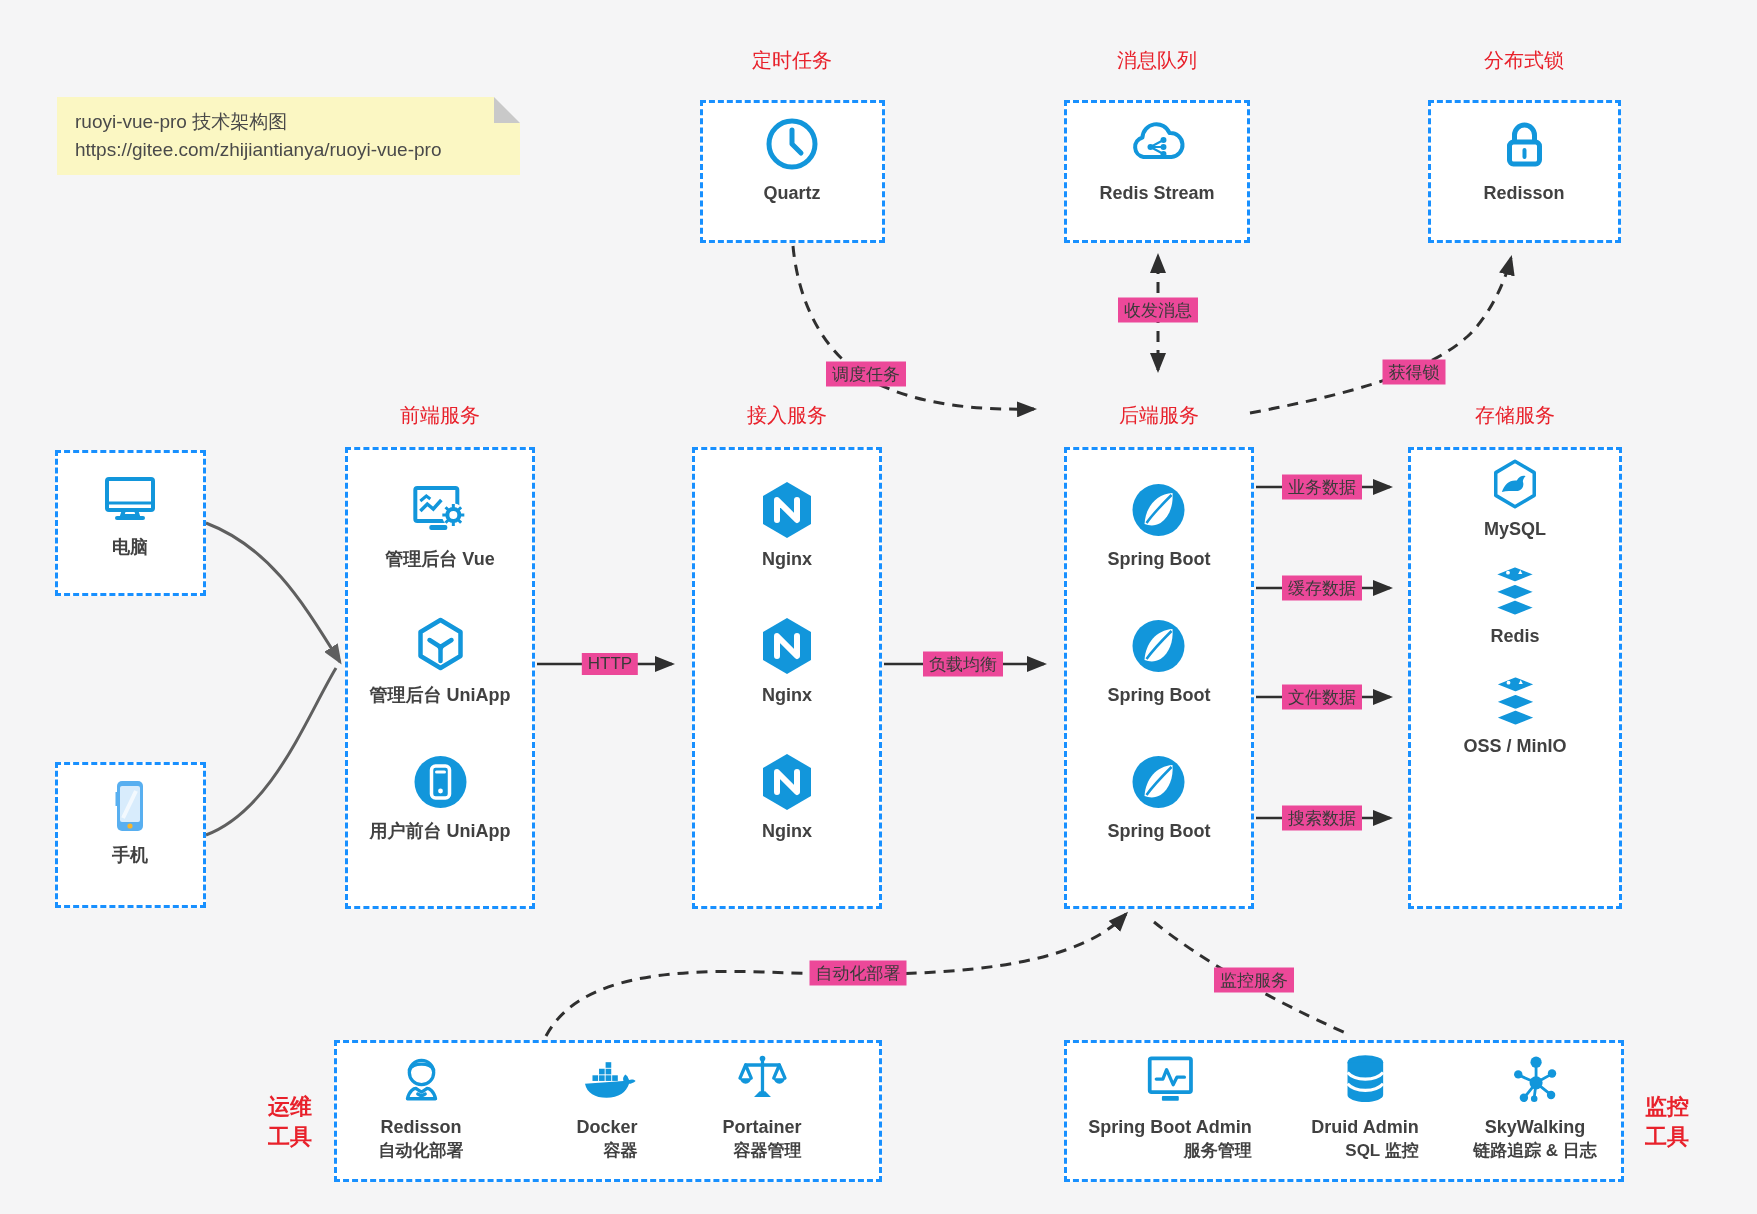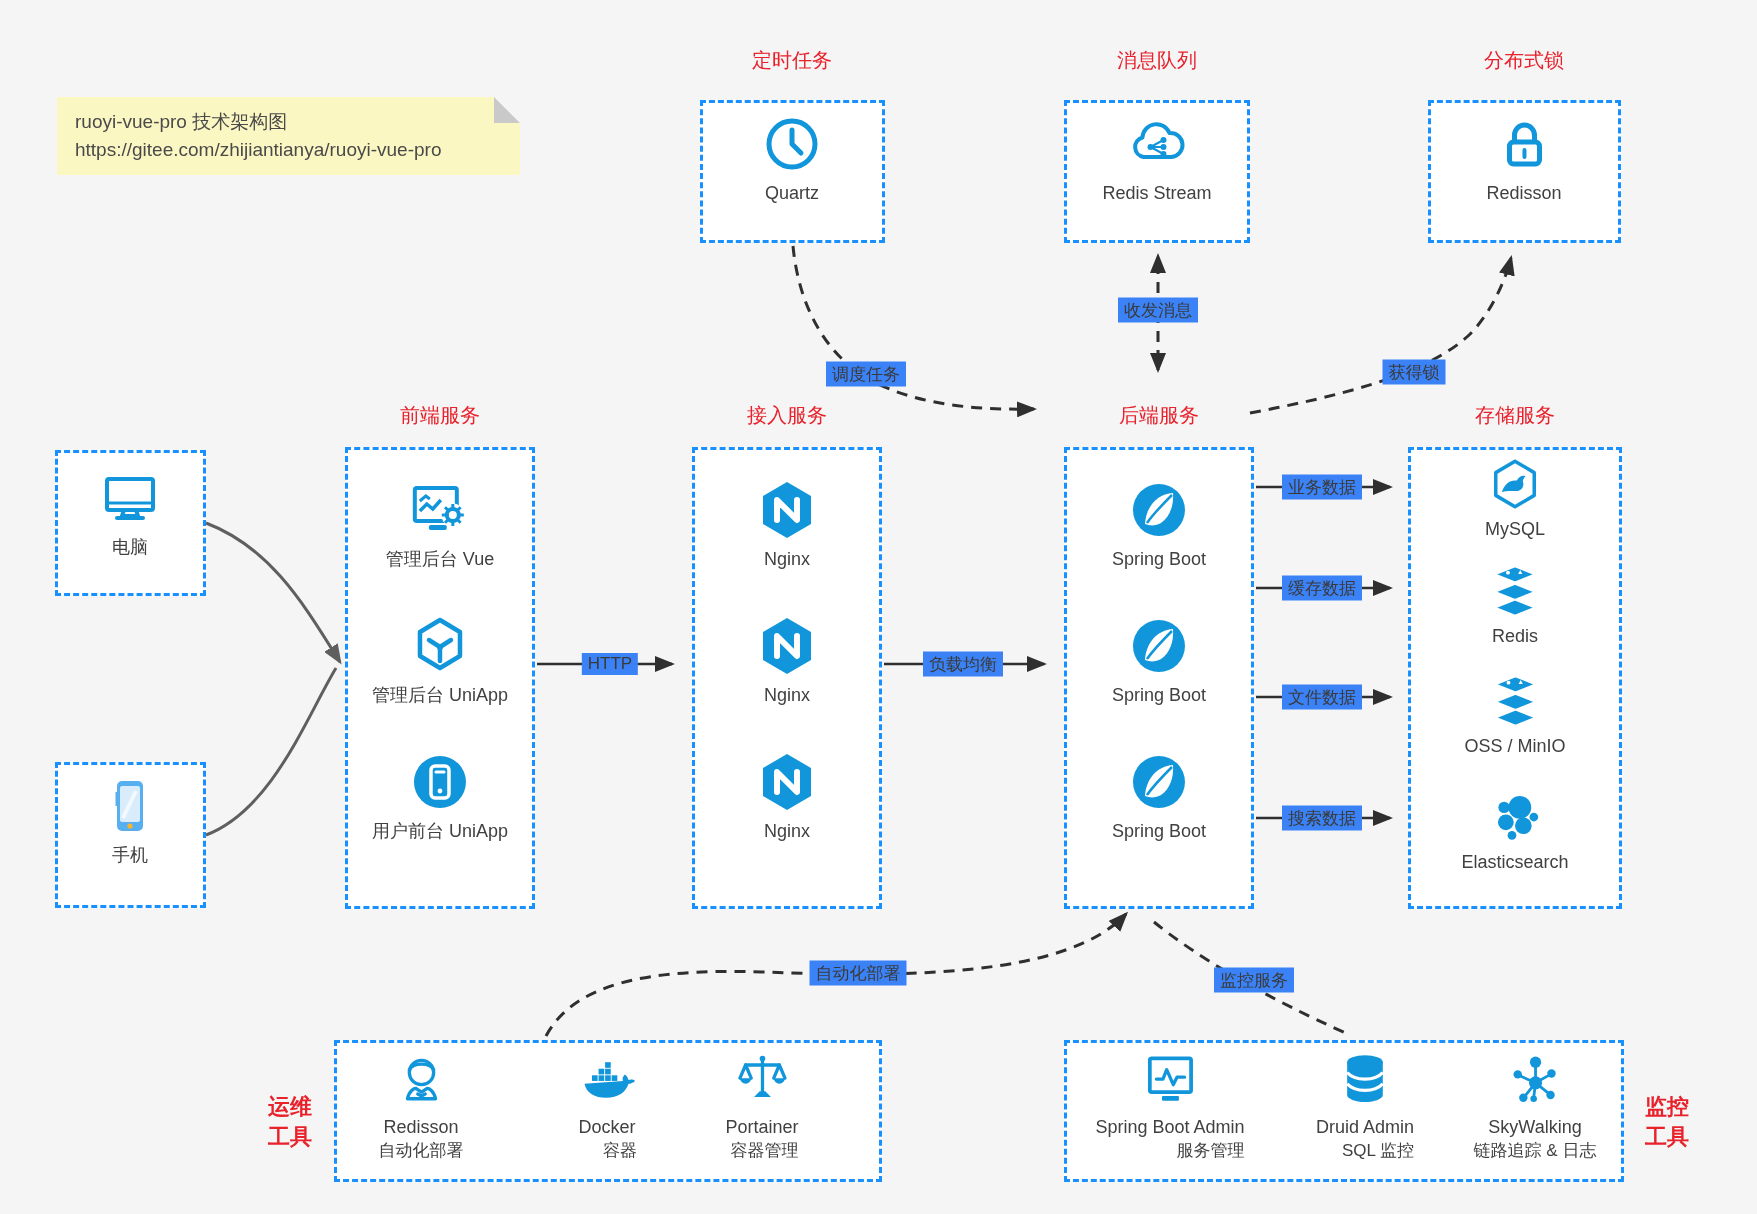--- a/index.html
+++ b/index.html
@@ -6,27 +6,27 @@
     --bg:#f5f5f6; --blue:#1890ff; --icon:#1296db; --red:#e8212b;
     --dark:#2f2f2f; --gray:#5f5f5f; --txt:#414141; --note:#fbf7c3;
   }
   *{margin:0;padding:0;box-sizing:border-box;}
   body{background:var(--bg);font-family:"Liberation Sans","DejaVu Sans",sans-serif;}
   .canvas{position:relative;width:1757px;height:1214px;background:var(--bg);overflow:hidden;}
   .edges{position:absolute;left:0;top:0;width:1757px;height:1214px;}
   .box{position:absolute;background:#fff;border:3px dashed var(--blue);}
   .gtitle{position:absolute;transform:translate(-50%,-50%);color:var(--red);font-weight:normal;font-size:20px;white-space:nowrap;}
   .stitle{position:absolute;color:var(--red);font-weight:bold;font-size:22px;line-height:30px;width:62px;}
-  .node{position:absolute;transform:translateX(-50%);text-align:center;white-space:nowrap;}
+  .node{position:absolute;transform:translateX(-50%);text-align:center;white-space:nowrap;font-weight:bold;}
   .ic{width:64px;height:64px;display:block;margin:0 auto;}
   .ic-s{width:56px;height:56px;display:block;margin:0 auto;}
   .ic-t{width:60px;height:60px;display:block;margin:0 auto;}
   .nlabel{margin-top:5px;font-size:18px;color:var(--txt);line-height:24px;}
   .ndesc{font-size:17px;color:var(--txt);line-height:24px;text-align:right;}
-  .elabel{position:absolute;transform:translate(-50%,-50%);background:#3b82f6;padding:1px 6px;font-size:17px;color:#3a3a3a;white-space:nowrap;}
+  .elabel{position:absolute;transform:translate(-50%,-50%);background:#ec4899;padding:1px 6px;font-size:17px;color:#3a3a3a;white-space:nowrap;}
   .note{position:absolute;left:57px;top:97px;width:463px;height:78px;background:var(--note);
         padding:11px 18px;font-size:19px;line-height:28px;color:#4a4a4a;}
   .note::after{content:"";position:absolute;top:0;right:0;width:0;height:0;border-style:solid;
         border-width:0 26px 26px 0;border-color:var(--bg) var(--bg) #c9c9c9 #c9c9c9;}
 </style>
 </head>
 <body>
 
 <svg width="0" height="0" style="position:absolute">
 <defs>
@@ -340,26 +340,20 @@
         <use href="#sym-stack"></use>
       </svg>
     <div class="nlabel">Redis</div>
   </div>
   <div class="node" style="left:1515px;top:673px">
     <svg class="ic-s">
         <use href="#sym-stack"></use>
       </svg>
     <div class="nlabel">OSS / MinIO</div>
   </div>
-  <div class="node" style="left:1515px;top:789px">
-    <svg class="ic-s">
-        <use href="#sym-es"></use>
-      </svg>
-    <div class="nlabel">Elasticsearch</div>
-  </div>
 
   <div class="node" style="left:421px;top:1050px">
     <svg class="ic-t">
         <use href="#sym-jenkins"></use>
       </svg>
     <div class="nlabel">Redisson</div>
     <div class="ndesc">自动化部署</div>
   </div>
   <div class="node" style="left:607px;top:1050px">
     <svg class="ic-t">

